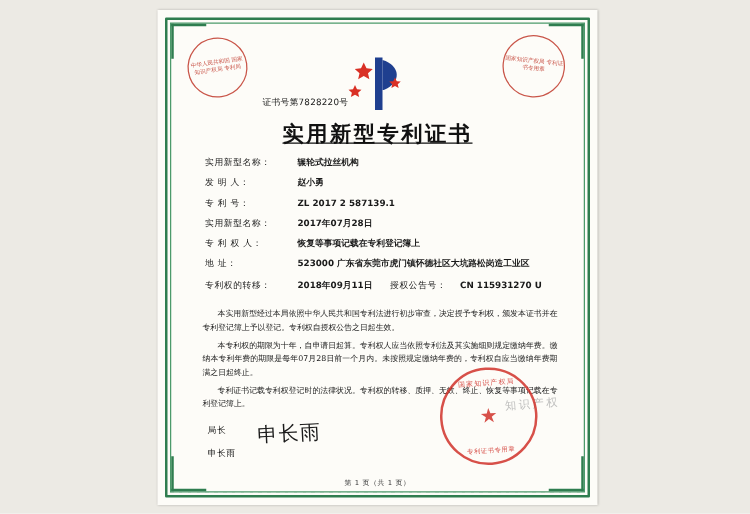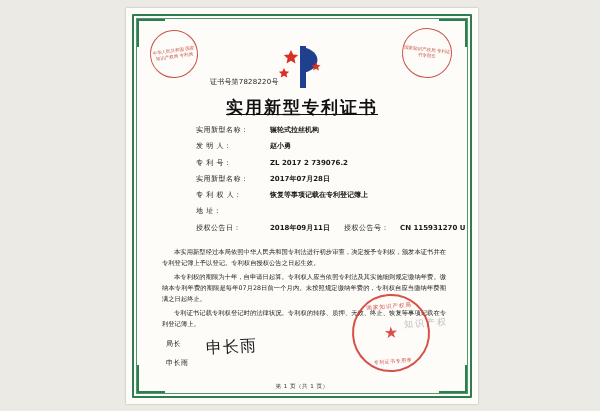--- a/index.html
+++ b/index.html
@@ -151,21 +151,20 @@
     letter-spacing: 2px;
     color: #111;
     text-decoration: underline;
   }
   
   .fields {
     position: absolute;
     left: 38px;
     top: 118px;
     width: 282px;
-    margin-left: 32px;
   }
   .field-row {
     display: flex;
     font-size: 7px;
     line-height: 1.25;
     color: #1a1a1a;
     margin-bottom: 7.5px;
   }
   .field-label {
     width: 74px;
@@ -309,35 +308,36 @@
       <div class="field-row">
         <div class="field-label">实用新型名称：</div>
         <div class="field-value">辗轮式拉丝机构</div>
       </div>
       <div class="field-row">
         <div class="field-label">发 明 人：</div>
         <div class="field-value">赵小勇</div>
       </div>
       <div class="field-row">
         <div class="field-label">专 利 号：</div>
-        <div class="field-value">ZL 2017 2 739076.2</div>
+        <div class="field-value">ZL 2017 2 587139.1</div>
       </div>
       <div class="field-row">
         <div class="field-label">实用新型名称：</div>
         <div class="field-value">2017年07月28日</div>
       </div>
       <div class="field-row">
         <div class="field-label">专 利 权 人：</div>
         <div class="field-value">恢复等事项记载在专利登记簿上</div>
       </div>
       <div class="field-row">
         <div class="field-label">地        址：</div>
-      </div>
-      <div class="field-row">
-        <div class="field-label">授权公告日：</div>
+        <div class="field-value">523000 广东省东莞市虎门镇怀德社区大坑路松岗造工业区</div>
+      </div>
+      <div class="field-row">
+        <div class="field-label">专利权的转移：</div>
         <div class="field-value">2018年09月11日</div>
         <div class="field-label" style="width:56px;flex:0 0 56px;font-family:Liberation Serif, serif;">授权公告号：</div>
         <div class="field-value" style="flex:0 0 78px;">CN 115931270 U</div>
       </div>
     </div>
 
     <div id="body-text">
       <p>本实用新型经过本局依照中华人民共和国专利法进行初步审查，决定授予专利权，颁发本证书并在专利登记簿上予以登记。专利权自授权公告之日起生效。</p>
       <p>本专利权的期限为十年，自申请日起算。专利权人应当依照专利法及其实施细则规定缴纳年费。缴纳本专利年费的期限是每年07月28日前一个月内。未按照规定缴纳年费的，专利权自应当缴纳年费期满之日起终止。</p>
       <p>专利证书记载专利权登记时的法律状况。专利权的转移、质押、无效、终止、恢复等事项记载在专利登记簿上。</p>

